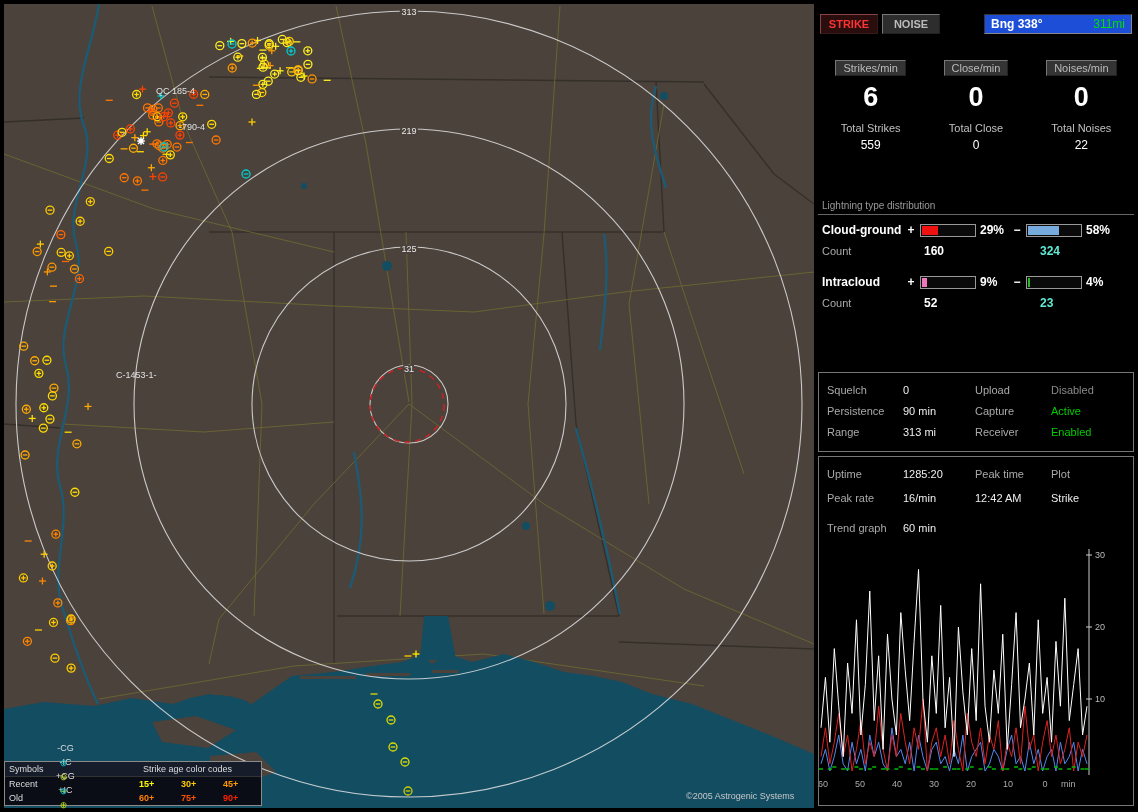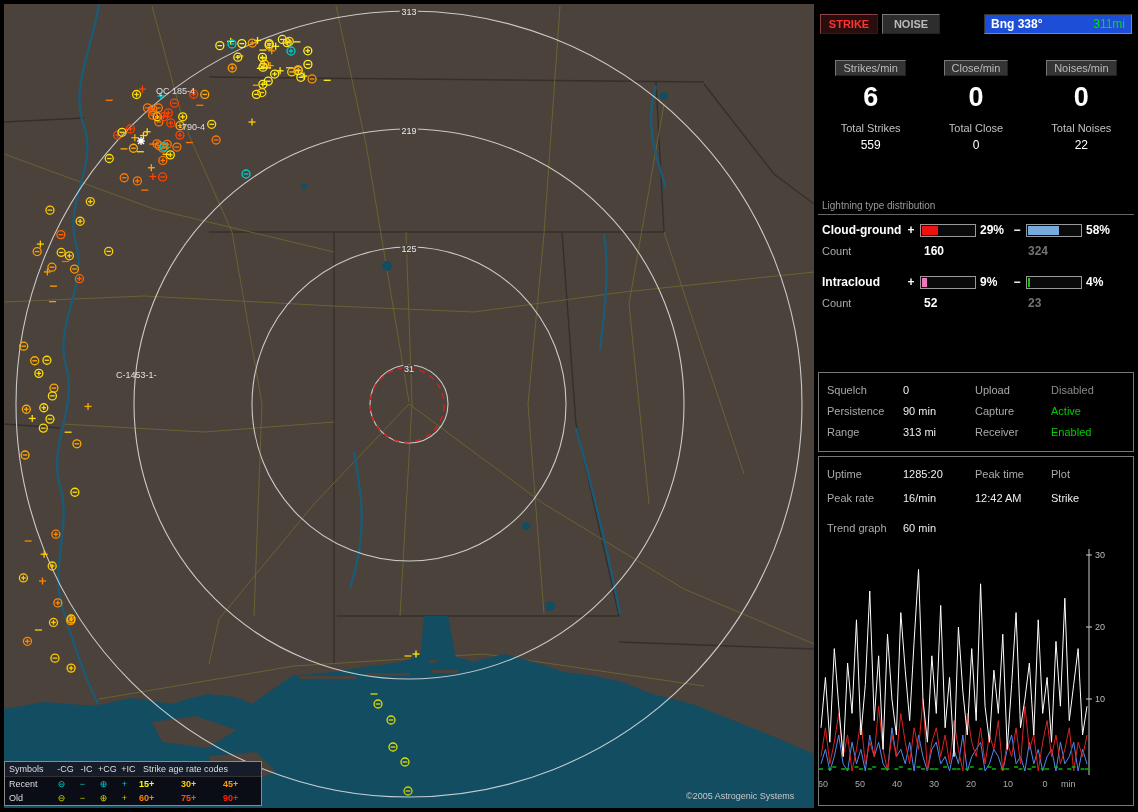--- a/index.html
+++ b/index.html
@@ -20,21 +20,21 @@
   .ringlabel{fill:#e8e8e8;font-size:9px;text-anchor:middle;paint-order:stroke;
     stroke:var(--land);stroke-width:4px;}
   .copyright{position:absolute;left:682px;top:787px;font-size:9px;color:#c8c8c8;}
 
   
   .legend{position:absolute;left:0;bottom:2px;width:256px;background:#0a0d15;
     border:1px solid #8a8a8a;font-size:9px;color:#ddd;}
   .lg-row{display:flex;align-items:center;height:14px;line-height:14px;justify-content:center;}
   .lg-head{background:#161c2a;border-bottom:1px solid #333;}
   .lg-c0{width:46px;padding-left:4px;}
-  .lg-syms,.lg-sym-head{width:86px;display:flex;}
+  .lg-syms,.lg-sym-head{width:86px;display:flex;flex-direction:column;}
   .lg-syms span,.lg-sym-head span{width:21px;text-align:center;}
   .lg-ages,.lg-age-head{flex:1;display:flex;}
   .lg-age-head{padding-left:2px;}
   .lg-ages span{width:38px;padding-left:4px;font-weight:bold;}
 
   
   .panel{position:absolute;left:818px;top:0;width:320px;height:812px;color:#ddd;font-size:11px;}
   .sec-top{position:absolute;left:0;top:14px;width:316px;height:22px;}
   .btn{position:absolute;top:0;height:20px;font-weight:bold;font-size:11px;
     text-align:center;line-height:18px;box-sizing:border-box;cursor:pointer;}
@@ -57,21 +57,21 @@
   .dist-title{color:#999;font-size:10px;padding-left:4px;padding-bottom:3px;border-bottom:1px solid #666;}
   .dist-row{display:flex;align-items:center;height:22px;margin-top:4px;}
   .dist-label{width:88px;padding-left:4px;font-weight:bold;color:#fff;font-size:12px;box-sizing:border-box;}
   .sign{width:10px;text-align:center;color:#fff;font-weight:bold;font-size:12px;}
   .bar{width:54px;height:11px;border:1px solid #999;background:#0a0a0a;margin:0 4px;position:relative;}
   .bar-fill{position:absolute;left:1px;top:1px;bottom:1px;display:block;}
   .pct{width:32px;font-weight:bold;color:#fff;font-size:12px;}
   .count-row{display:flex;align-items:center;height:20px;color:#aaa;}
   .count-lbl{width:88px;padding-left:4px;box-sizing:border-box;}
   .cnt{margin-left:18px;min-width:84px;color:#fff;font-weight:bold;font-size:12px;}
-  .cnt2{margin-left:20px;color:#737373;font-weight:bold;font-size:12px;}
+  .cnt2{margin-left:32px;color:#5eead4;font-weight:bold;font-size:12px;}
 
   .dtbox{position:absolute;left:0;top:336px;width:316px;height:30px;border:1px solid #777;
     box-sizing:border-box;display:flex;align-items:center;padding-left:6px;
     font-size:15px;font-weight:bold;}
   .settings{position:absolute;left:0;top:372px;width:316px;height:80px;border:1px solid #777;
     box-sizing:border-box;padding-top:6px;}
   .set-row{display:flex;align-items:center;height:21px;}
   .sl{width:84px;padding-left:8px;color:#aaa;box-sizing:border-box;}
   .sv{width:72px;color:#eee;}
   .sl2{width:76px;color:#aaa;}
@@ -493,21 +493,21 @@
 
     <div class="legend">
       <div class="lg-row lg-head">
         <span class="lg-c0">Symbols</span>
         <span class="lg-sym-head" id="lg-cols">
             <span>-CG</span>
             <span>-IC</span>
             <span>+CG</span>
             <span>+IC</span>
           </span>
-        <span class="lg-age-head">Strike age rate codes</span>
+        <span class="lg-age-head">Strike age color codes</span>
       </div>
       <div class="lg-row">
         <span class="lg-c0">Recent</span>
         <span class="lg-syms" id="lg-sym-recent">
             <span style="color: rgb(0, 204, 204);">⊖</span>
             <span style="color: rgb(0, 204, 204);">−</span>
             <span style="color: rgb(0, 204, 204);">⊕</span>
             <span style="color: rgb(0, 204, 204);">+</span>
           </span>
         <span class="lg-ages" id="lg-age-recent">

